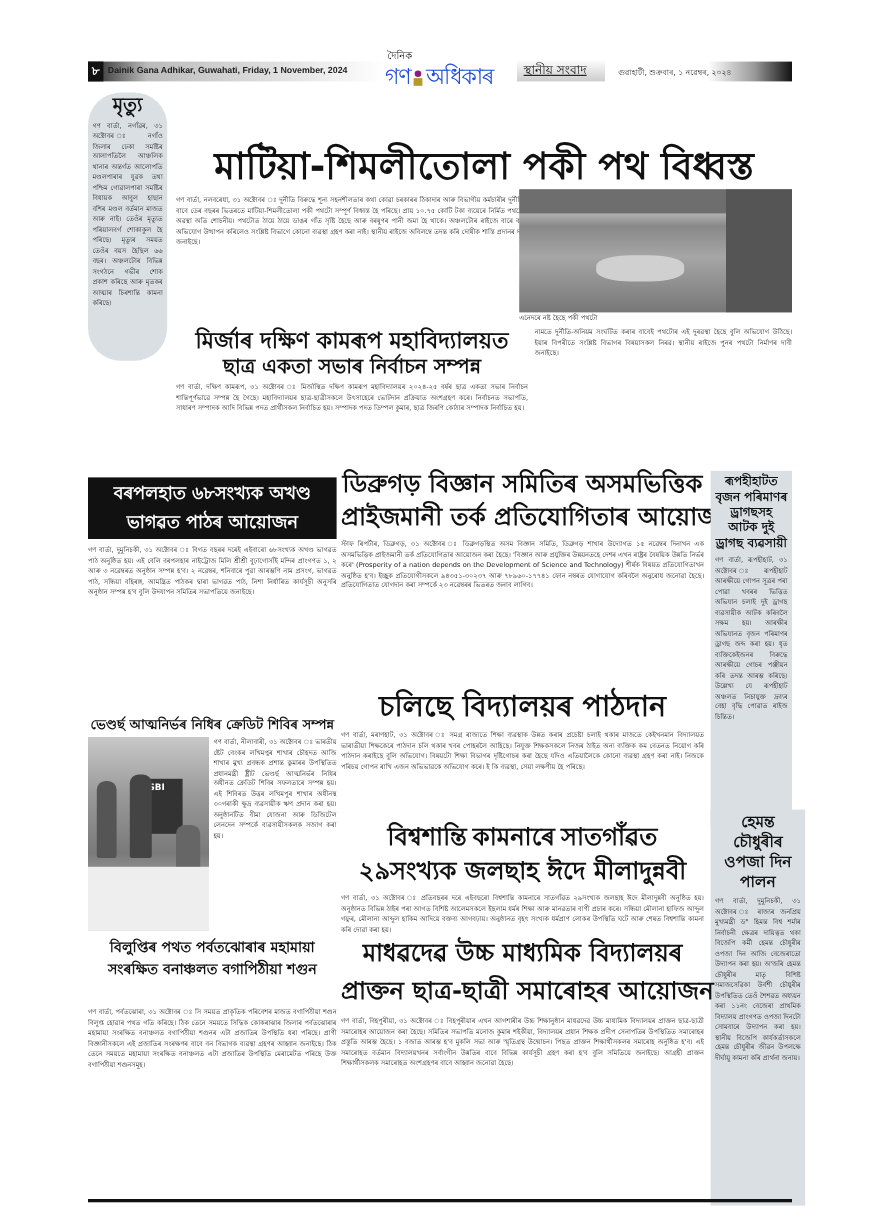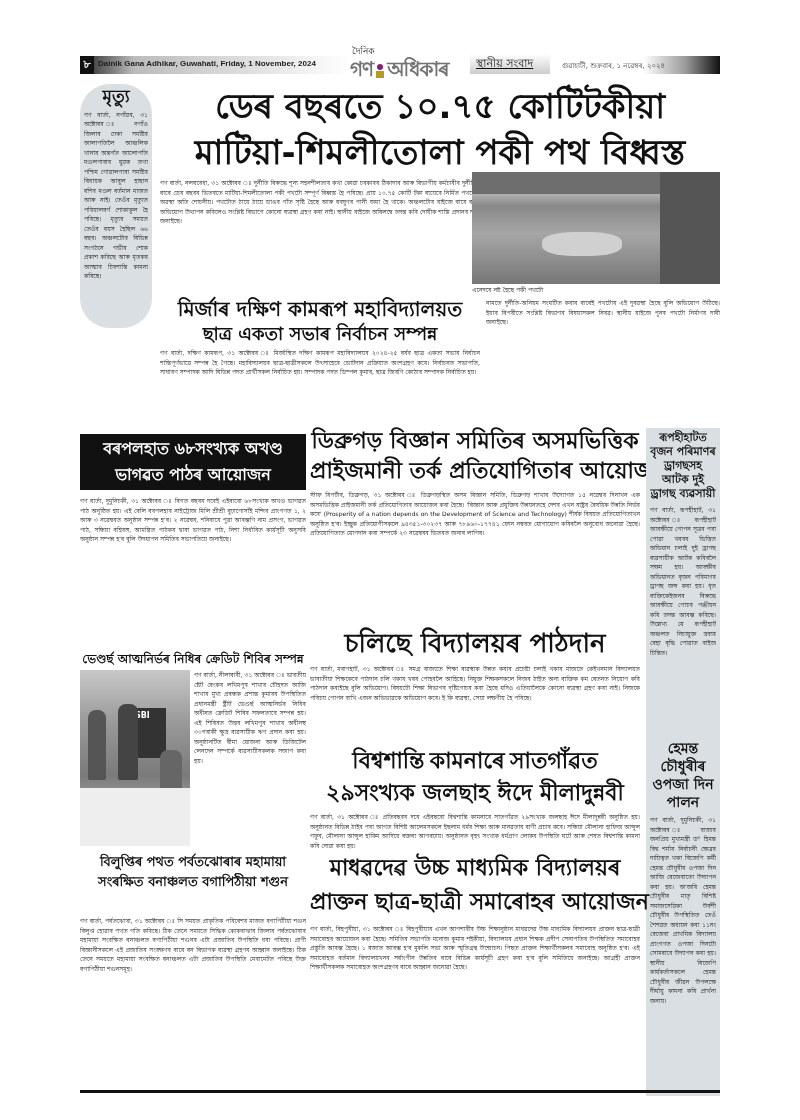--- a/index.html
+++ b/index.html
@@ -10,21 +10,21 @@
   
   .masthead { position: absolute; left: 0; top: 0; width: 640px; height: 36px; }
   .mast-left { position: absolute; left: 0; top: 12px; width: 270px; height: 18px;
     background: linear-gradient(to right, #222 0%, #bbb 20%, #fff 100%); }
   .page-num { position: absolute; left: 0; top: 0; width: 14px; height: 18px; background: #111; color: #fff;
     font-size: 11px; font-weight: bold; text-align: center; line-height: 18px; }
   .mast-date-en { position: absolute; left: 18px; top: 3px; font-family: "Liberation Sans", sans-serif;
     font-size: 8px; font-weight: bold; color: #222; white-space: nowrap; }
   .logo { position: absolute; left: 270px; top: 0; width: 120px; height: 36px; }
   .logo-small { position: absolute; left: 2px; top: 0; font-size: 9px; color: #222; }
-  .logo-main { position: absolute; left: 0; top: 10px; font-size: 20px; font-weight: bold; color: #737373; white-space: nowrap; letter-spacing: -1px; text-align: center; }
+  .logo-main { position: absolute; left: 0; top: 10px; font-size: 20px; font-weight: normal; color: #1d4ed8; white-space: nowrap; letter-spacing: -1px; text-align: center; }
   .logo-icon { display: inline-block; width: 10px; height: 14px; position: relative; margin: 0 2px; vertical-align: middle; }
   .logo-icon::before { content: ""; position: absolute; left: 2px; top: 0; width: 6px; height: 6px; border-radius: 50%; background: #8a1d7a; }
   .logo-icon::after { content: ""; position: absolute; left: 1px; top: 7px; width: 8px; height: 7px; background: #b59a2a; }
   .section-tag { position: absolute; left: 390px; top: 10px; width: 80px; height: 20px;
     background: linear-gradient(to bottom, #fff 0%, #ccc 100%); font-size: 11px; padding-left: 6px; line-height: 20px; white-space: nowrap; text-decoration: underline; }
   .mast-right { position: absolute; left: 470px; top: 12px; width: 170px; height: 18px;
     background: linear-gradient(to right, #fff 0%, #fff 55%, #999 80%, #111 100%); }
   .mast-date-as { position: absolute; left: 12px; top: 4px; font-size: 7px; color: #333; white-space: nowrap; }
 
   
@@ -59,21 +59,20 @@
     <div class="mast-right">
       <div class="mast-date-as">গুৱাহাটী, শুক্ৰবাৰ, ১ নৱেম্বৰ, ২০২৪</div>
     </div>
   </div>
 
   <div class="sidebar" style="left:0; top:40px; width:72px; height:244px;border-radius:30px;">
     <div class="side-title" style="font-size:17px;">মৃত্যু</div>
     <div class="body-text" style="height:310px; margin-top:3px;">গণ বাৰ্তা, নগাঁৱৰ, ৩১ অক্টোবৰ ঃ নগাঁও জিলাৰ ঢেকা সমষ্টিৰ আলাপতিলৈ আঞ্চলিক থানাৰ অন্তৰ্গত আলোপতি মণ্ডলপাৰাৰ যুৱক তথা পশ্চিম গোৱালপাৰা সমষ্টিৰ বিধায়ক আবুল হাছান বশিৰ মণ্ডল বৰ্তমান মাজত আৰু নাই। তেওঁৰ মৃত্যুত পৰিয়ালবৰ্গ শোকাকুল হৈ পৰিছে। মৃত্যুৰ সময়ত তেওঁৰ বয়স হৈছিল ৬৬ বছৰ। অঞ্চলটোৰ বিভিন্ন সংগঠনে গভীৰ শোক প্ৰকাশ কৰিছে আৰু মৃতকৰ আত্মাৰ চিৰশান্তি কামনা কৰিছে।</div>
   </div>
 
-  <div class="headline" style="left:80px; top:40px; width:560px; font-size:34px; line-height:44px;">ডেৰ বছৰতে ১০.৭৫ কোটিটকীয়া</div>
   <div class="headline" style="left:80px; top:86px; width:560px; font-size:34px; line-height:44px;">মাটিয়া-শিমলীতোলা পকী পথ বিধ্বস্ত</div>
 
   <div class="cols" style="left:80px; top:134px; width:320px; height:100px;">
     <div class="body-text">গণ বাৰ্তা, নলবৰেধা, ৩১ অক্টোবৰ ঃ দুৰ্নীতি বিৰুদ্ধে শূন্য সহনশীলতাৰ কথা কোৱা চৰকাৰৰ ঠিকাদাৰ আৰু বিভাগীয় কৰ্মচাৰীৰ দুৰ্নীতিৰ বাবে ডেৰ বছৰৰ ভিতৰতে মাটিয়া-শিমলীতোলা পকী পথটো সম্পূৰ্ণ বিধ্বস্ত হৈ পৰিছে। প্ৰায় ১০.৭৫ কোটি টকা ব্যয়েৰে নিৰ্মিত পথটোৰ অৱস্থা অতি শোচনীয়। পথটোত ঠায়ে ঠায়ে ডাঙৰ গাঁত সৃষ্টি হৈছে আৰু বৰষুণৰ পানী জমা হৈ থাকে। অঞ্চলটোৰ ৰাইজে বাৰে বাৰে অভিযোগ উত্থাপন কৰিলেও সংশ্লিষ্ট বিভাগে কোনো ব্যৱস্থা গ্ৰহণ কৰা নাই। স্থানীয় ৰাইজে অবিলম্বে তদন্ত কৰি দোষীক শাস্তি প্ৰদানৰ দাবী জনাইছে।</div>
   </div>
 
   <div class="photo" style="left:392px; top:128px; width:248px; height:112px; background:linear-gradient(to bottom,#9a9a9a 0%,#b8b8b8 18%,#888 30%,#a6a6a6 55%,#777 100%);">
     <div style="position:absolute; left:0; top:0; width:100%; height:22px; background:#6e6e6e;"></div>
     <div style="position:absolute; right:0; top:0; width:60px; height:112px; background:#555;"></div>
     <div style="position:absolute; left:70px; top:60px; width:80px; height:24px; border-radius:40%; background:#d0d0d0;"></div>
@@ -124,21 +123,21 @@
   <div class="cols" style="left:114px; top:626px; width:112px; height:176px;">
     <div class="body-text">গণ বাৰ্তা, নীলাবাৰী, ৩১ অক্টোবৰ ঃ ভাৰতীয় ষ্টেট বেংকৰ লখিমপুৰ শাখাৰ চৌহদত আজি শাখাৰ মুখ্য প্ৰবন্ধক প্ৰশান্ত কুমাৰৰ উপস্থিতিত প্ৰধানমন্ত্ৰী ষ্ট্ৰীট ভেণ্ডৰ্ছ আত্মনিৰ্ভৰ নিধিৰ অধীনত ক্ৰেডিট শিবিৰ সফলতাৰে সম্পন্ন হয়। এই শিবিৰত উত্তৰ লখিমপুৰ শাখাৰ অধীনস্থ ৩০গৰাকী ক্ষুদ্ৰ ব্যৱসায়ীক ঋণ প্ৰদান কৰা হয়। অনুষ্ঠানটিত বীমা যোজনা আৰু ডিজিটেল লেনদেন সম্পৰ্কে ব্যৱসায়ীসকলক সজাগ কৰা হয়।</div>
   </div>
 
   <div class="headline" style="left:230px; top:702px; width:330px; font-size:22px; line-height:30px;font-family:Liberation Serif, serif;">বিশ্বশান্তি কামনাৰে সাতগাঁৱত</div>
   <div class="headline" style="left:230px; top:734px; width:330px; font-size:22px; line-height:30px;">২৯সংখ্যক জলছাহ ঈদে মীলাদুন্নবী</div>
   <div class="cols" style="left:230px; top:768px; width:330px; height:76px;">
     <div class="body-text">গণ বাৰ্তা, ৩১ অক্টোবৰ ঃ প্ৰতিবছৰৰ দৰে এইবছৰো বিশ্বশান্তি কামনাৰে সাতগাঁৱত ২৯সংখ্যক জলছাহ ঈদে মীলাদুন্নবী অনুষ্ঠিত হয়। অনুষ্ঠানত বিভিন্ন ঠাইৰ পৰা আগত বিশিষ্ট আলেমসকলে ইছলাম ধৰ্মৰ শিক্ষা আৰু মানৱতাৰ বাণী প্ৰচাৰ কৰে। সন্ধিয়া মৌলানা হাফিজ আব্দুল গফুৰ, মৌলানা আব্দুল হাকিম আদিয়ে বক্তব্য আগবঢ়ায়। অনুষ্ঠানত বৃহৎ সংখ্যক ধৰ্মপ্ৰাণ লোকৰ উপস্থিতি ঘটে আৰু শেষত বিশ্বশান্তি কামনা কৰি দোৱা কৰা হয়।</div>
   </div>
 
-  <div class="sidebar" style="left:566px; top:692px; width:74px; height:360px;">
+  <div class="sidebar" style="left:566px; top:692px; width:86px; height:360px;">
     <div class="side-title" style="font-size:14px; line-height:18px;">হেমন্ত চৌধুৰীৰ ওপজা দিন পালন</div>
     <div class="body-text" style="height:280px; margin-top:4px;">গণ বাৰ্তা, দুমুনিচকী, ৩১ অক্টোবৰ ঃ ৰাজ্যৰ জনপ্ৰিয় মুখ্যমন্ত্ৰী ড° হিমন্ত বিশ্ব শৰ্মাৰ নিৰ্বাচনী ক্ষেত্ৰৰ দায়িত্বত থকা বিজেপি কৰ্মী হেমন্ত চৌধুৰীৰ ওপজা দিন আজি বেজেৰাতো উদ্যাপন কৰা হয়। অ'জৰি হেমন্ত চৌধুৰীৰ মাতৃ বিশিষ্ট সমাজসেৱিকা উৰ্বশী চৌধুৰীৰ উপস্থিতিত তেওঁ শৈশৱত অধ্যয়ন কৰা ১১নং বেজেৰা প্ৰাথমিক বিদ্যালয় প্ৰাংগণত ওপজা দিনটো সোমবাৰে উদ্যাপন কৰা হয়। স্থানীয় বিজেপি কাৰ্যকৰ্তাসকলে হেমন্ত চৌধুৰীৰ জীৱন উপলক্ষে দীৰ্ঘায়ু কামনা কৰি প্ৰাৰ্থনা জনায়।</div>
   </div>
 
   <div class="headline" style="left:0; top:808px; width:226px; font-size:13px; line-height:20px; white-space:normal;">বিলুপ্তিৰ পথত পৰ্বতঝোৰাৰ মহামায়া সংৰক্ষিত বনাঞ্চলত বগাপিঠীয়া শগুন</div>
   <div class="cols" style="left:0; top:872px; width:226px; height:170px;">
     <div class="body-text">গণ বাৰ্তা, পৰ্বতঝোৰা, ৩১ অক্টোবৰ ঃ সি সময়ত প্ৰাকৃতিক পৰিবেশৰ মাজত বগাপিঠীয়া শগুন বিলুপ্ত হোৱাৰ পথত গতি কৰিছে। ঠিক তেনে সময়তে সিদ্ধিক কোকৰাঝাৰ জিলাৰ পৰ্বতঝোৰাৰ মহামায়া সংৰক্ষিত বনাঞ্চলত বগাপিঠীয়া শগুনৰ এটা প্ৰজাতিৰ উপস্থিতি ধৰা পৰিছে। প্ৰাণী বিজ্ঞানীসকলে এই প্ৰজাতিৰ সংৰক্ষণৰ বাবে বন বিভাগক ব্যৱস্থা গ্ৰহণৰ আহ্বান জনাইছে। ঠিক তেনে সময়তে মহামায়া সংৰক্ষিত বনাঞ্চলত এটা প্ৰজাতিৰ উপস্থিতি মেৰামেটত পৰিছে উক্ত বগাপিঠীয়া শগুনসমূহ।</div>
   </div>
 
   <div class="headline" style="left:230px; top:808px; width:330px; font-size:22px; line-height:32px;">মাধৱদেৱ উচ্চ মাধ্যমিক বিদ্যালয়ৰ</div>

